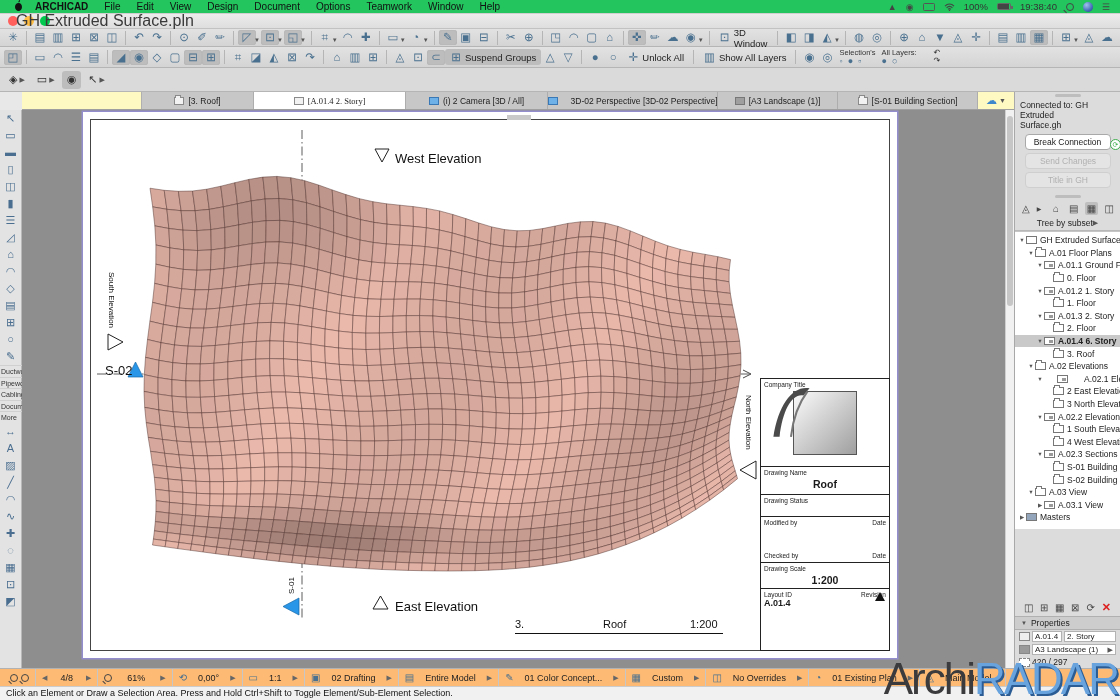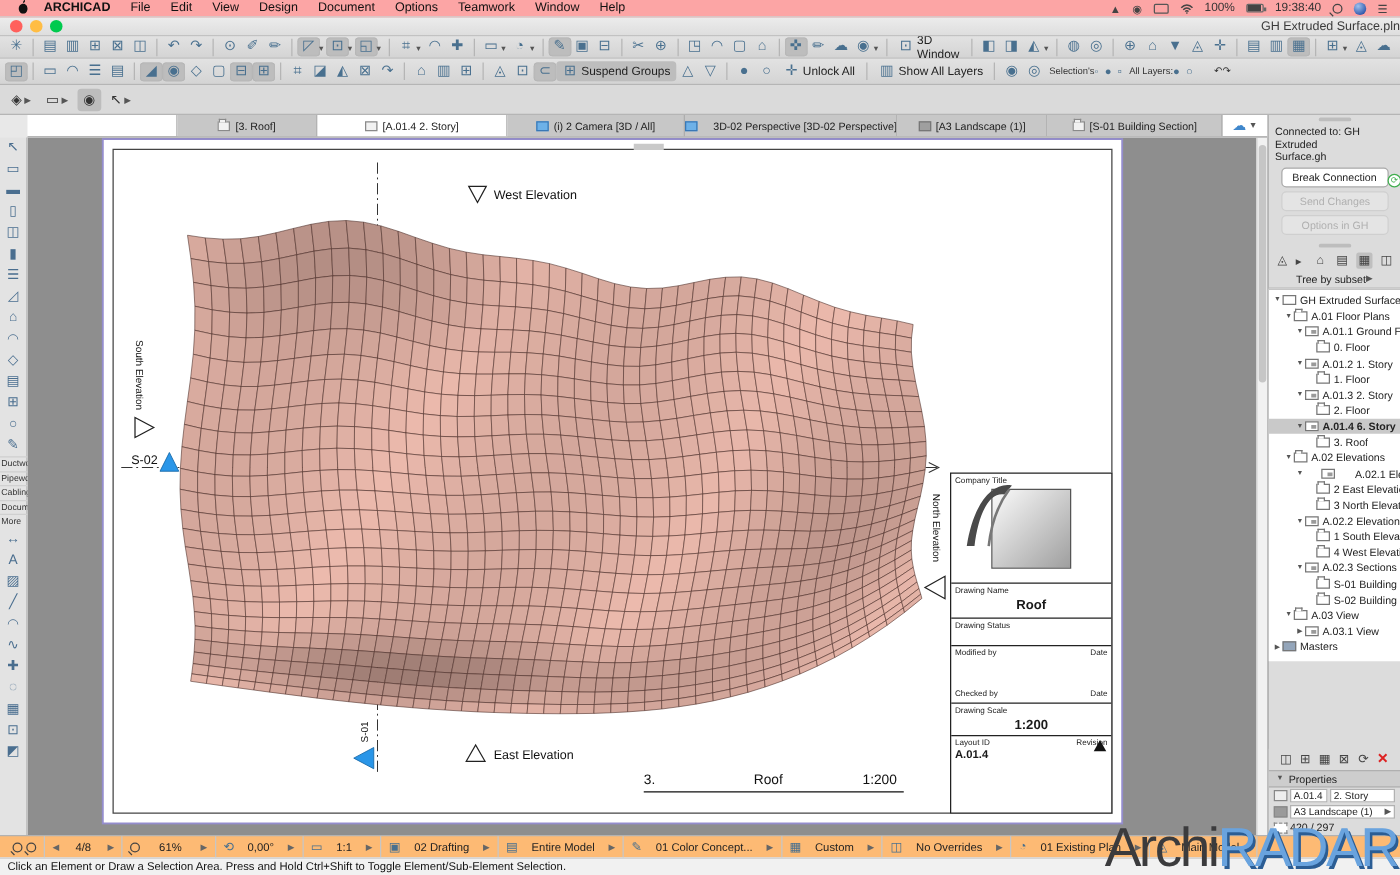--- a/index.html
+++ b/index.html
@@ -1,71 +1,71 @@
 <!DOCTYPE html>
 <html><head>
 <meta charset="utf-8">
 <style>
 *{box-sizing:border-box;margin:0;padding:0}
 html,body{width:1120px;height:700px;overflow:hidden}
 body{font-family:"Liberation Sans",sans-serif;background:#e8e8e8;position:relative;color:#222}
 
-.menubar{position:absolute;top:0;left:0;right:0;height:14px;background:#fca5a5;border-bottom:1px solid #cfcfcf;display:flex;align-items:center;font-size:10px;padding:0 10px;z-index:5}
+.menubar{position:absolute;top:0;left:0;right:0;height:14px;background:#22c55e;border-bottom:1px solid #cfcfcf;display:flex;align-items:center;font-size:10px;padding:0 10px;z-index:5}
 .menu-item{padding:0 8px;color:#111}
 .menu-item.app{font-weight:bold}
 .menu-right{margin-left:auto;display:flex;align-items:center;gap:9px;font-size:9.5px;color:#333}
 .mico{font-size:9px;color:#444}
 .moni{width:12px;height:8px;border:1.2px solid #555;border-radius:1.5px}
 .batt{width:14px;height:7px;border:1px solid #666;border-radius:1.5px;background:linear-gradient(to right,#444 0 90%,transparent 90%);position:relative}
 .batt::after{content:"";position:absolute;right:-3px;top:1.5px;width:2px;height:3px;background:#666}
 .siri{width:10px;height:10px;border-radius:50%;background:radial-gradient(circle at 35% 30%,#9fc2ee,#3a5fb0 70%,#23366b)}
 .mag{width:8px;height:8px;border:1.4px solid #444;border-radius:50%;position:relative;display:inline-block}
 .mag::after{content:"";position:absolute;width:4px;height:1.4px;background:#444;left:-3.5px;top:7px;transform:rotate(45deg)}
 
 .titlebar{position:absolute;top:14px;left:0;right:0;height:15px;background:linear-gradient(#ececec,#dedede);border-bottom:1px solid #c2c2c2;display:flex;align-items:center;z-index:4}
 .traffic{display:flex;gap:6px;padding-left:8px}
 .tl{width:10px;height:10px;border-radius:50%}
-.tb-title{position:absolute;left:16px;right:0;text-align:right;font-size:10px;color:#3a3a3a}
+.tb-title{position:absolute;left:16px;right:0;text-align:left;font-size:16px;color:#3a3a3a}
 
 .tb-row{position:absolute;left:0;right:0;display:flex;align-items:center;padding:0 4px;background:linear-gradient(#e2e2e2,#d4d4d4);border-bottom:1px solid #b5b5b5}
 #toolbar1{top:29px;height:18px}
 #toolbar2{top:47px;height:21px}
 #toolbar3{top:68px;height:24px;background:#dadada;justify-content:flex-start}
 .ticon{min-width:18px;height:15px;line-height:15px;text-align:center;font-size:11.5px;color:#49708f;border-radius:3px;padding:0 1px}
 .ticon.pressed{background:#bdbdbd;box-shadow:inset 0 0 1px #999}
 .tchev{font-size:6px;color:#555;margin:4px 1px 0 -2px}
 .tsep{width:1px;height:14px;background:#b5b5b5;margin:0 4px;flex:none}
 .tbtn{display:flex;align-items:center;gap:3px;font-size:9.5px;color:#222;padding:0 5px;height:16px;border-radius:3px}
 .tbtn.pressed{background:#bdbdbd}
 .tbtn .ticon{min-width:12px}
-.mini2{display:flex;flex-direction:row;align-items:flex-start;font-size:7.5px;color:#333;line-height:8px;margin:0 3px}
+.mini2{display:flex;flex-direction:column;align-items:flex-start;font-size:7.5px;color:#333;line-height:8px;margin:0 3px}
 .mini2 .row{display:flex;gap:5px;font-size:9px;color:#49708f}
 .q-btn{display:flex;align-items:center;gap:2px;height:18px;padding:0 5px;border-radius:3px;font-size:11px;color:#333;margin-right:2px}
 .q-btn.pressed{background:#bdbdbd}
 .q-chev{font-size:7px;color:#555}
 
-.tabbar{position:absolute;top:92px;left:22px;width:992px;height:18px;background:#ffffff;border-bottom:1px solid #9f9f9f;display:flex;align-items:stretch;z-index:3}
+.tabbar{position:absolute;top:92px;left:22px;width:992px;height:18px;background:#fef9c3;border-bottom:1px solid #9f9f9f;display:flex;align-items:stretch;z-index:3}
 .tab-lead{width:183px;border-right:1px solid #b0b0b0}
 .tab{display:flex;align-items:center;justify-content:center;gap:4px;font-size:8.5px;color:#222;border-right:1px solid #adadad;background:#c7c7c7;overflow:hidden;white-space:nowrap}
 .tab.active{background:#fff}
 .tico{width:10px;height:8px;border:1px solid #8a8a8a;background:#f2f2f2;flex:none;position:relative}
 .tico.folder::before{content:"";position:absolute;top:-3px;left:0;width:4px;height:2px;border:1px solid #8a8a8a;border-bottom:none;background:#f2f2f2}
 .tico.blue{background:#6db1e8;border-color:#3a78b5}
 .tico.gray{background:#9f9f9f;border-color:#777}
 .tab-cloud{margin-left:auto;display:flex;align-items:center;gap:2px;padding:0 8px;color:#3f87cc;font-size:11px}
 
 .toolbox{position:absolute;left:0;top:110px;width:22px;bottom:32px;background:#e3e3e3;border-right:1px solid #b8b8b8;display:flex;flex-direction:column;align-items:center;z-index:2}
 .tool{width:20px;height:17px;line-height:17px;text-align:center;font-size:11px;color:#4a6e8f;border-radius:2px}
 .tool-label{width:22px;font-size:7px;color:#333;padding-left:1px;height:11.5px;line-height:11.5px;overflow:hidden;white-space:nowrap;align-self:flex-start;border-top:1px solid #d0d0d0}
 
 .canvas{position:absolute;left:22px;top:110px;width:992px;bottom:32px;background:#8e8e8e;overflow:hidden}
 .sheet{position:absolute;left:61px;top:2px;width:814px;height:546px;background:#fff;box-shadow:0 0 0 1.5px #948dcd}
 .frame{position:absolute;left:7px;top:7px;right:7px;bottom:7px;border:1px solid #444;pointer-events:none}
 .sheet svg{position:absolute;left:0;top:0}
-.lbl{position:absolute;font-size:10px;color:#111;white-space:nowrap}
+.lbl{position:absolute;font-size:13px;color:#111;white-space:nowrap}
 .vlbl{position:absolute;font-size:8px;color:#111;white-space:nowrap;transform-origin:0 0}
 .dt{font-size:11px}
 .dt-line{position:absolute;height:1px;background:#111}
 .topmark{position:absolute;width:24px;height:5px;background:#c9c9c9}
 .vscroll{position:absolute;right:0;top:0;bottom:0;width:9px;background:#f1f1f1;border-left:1px solid #cfcfcf}
 .vthumb{position:absolute;left:1px;right:1px;top:6px;height:190px;background:#c6c6c6;border-radius:4px}
 
 .tblock{position:absolute;left:677px;top:266px;width:130px;height:273px;border:1px solid #222;background:#fff;font-size:6.5px;color:#1a1a1a}
 .tb-sec{position:relative;border-bottom:1px solid #222;padding:2px 3px}
 .tb-proj{font-size:8.5px;font-weight:bold;text-align:center;margin:1px 0 2px}
@@ -313,21 +313,21 @@
     </div>
   </div>
 
 <div class="tabbar">
   <div class="tab-lead"></div>
   <span id="tabs-holder" style="display:flex">
       <div class="tab" style="width: 112px;">
         <span class="tico folder"></span>
         <span>[3. Roof]</span>
       </div>
-      <div class="tab active" style="width: 152px;">
+      <div class="tab active" style="width: 152px; font-family: Liberation Serif, serif;">
         <span class="tico layout"></span>
         <span>[A.01.4 2. Story]</span>
       </div>
       <div class="tab" style="width: 142px;">
         <span class="tico blue"></span>
         <span>(i) 2 Camera [3D / All]</span>
       </div>
       <div class="tab" style="width: 170px; gap: 13px;">
         <span class="tico blue"></span>
         <span>3D-02 Perspective [3D-02 Perspective]</span>
@@ -1525,21 +1525,21 @@
   <div class="handle"></div>
   <div class="conn-txt">
     <div>Connected to: GH Extruded</div>
     <div>Surface.gh</div>
   </div>
   <div class="rp-btnrow">
     <button class="rp-btn">Break Connection</button>
     <span class="gsync">⟳</span>
   </div>
   <button class="rp-btn disabled" style="margin-left:10px">Send Changes</button>
-  <button class="rp-btn disabled" style="margin-left:10px">Options in GH</button>
+  <button class="rp-btn disabled" style="margin-left:10px">Title in GH</button>
   <div class="handle" style="margin-top:7px"></div>
   <div class="rp-icons" id="rp-viewicons">
       <span class="rp-ic">◬</span>
       <span style="font-size: 6px;">▶</span>
       <span style="flex: 1 1 0%;"></span>
       <span class="rp-ic">⌂</span>
       <span class="rp-ic">▤</span>
       <span class="rp-ic pressed">▦</span>
       <span class="rp-ic">◫</span>
     </div>

